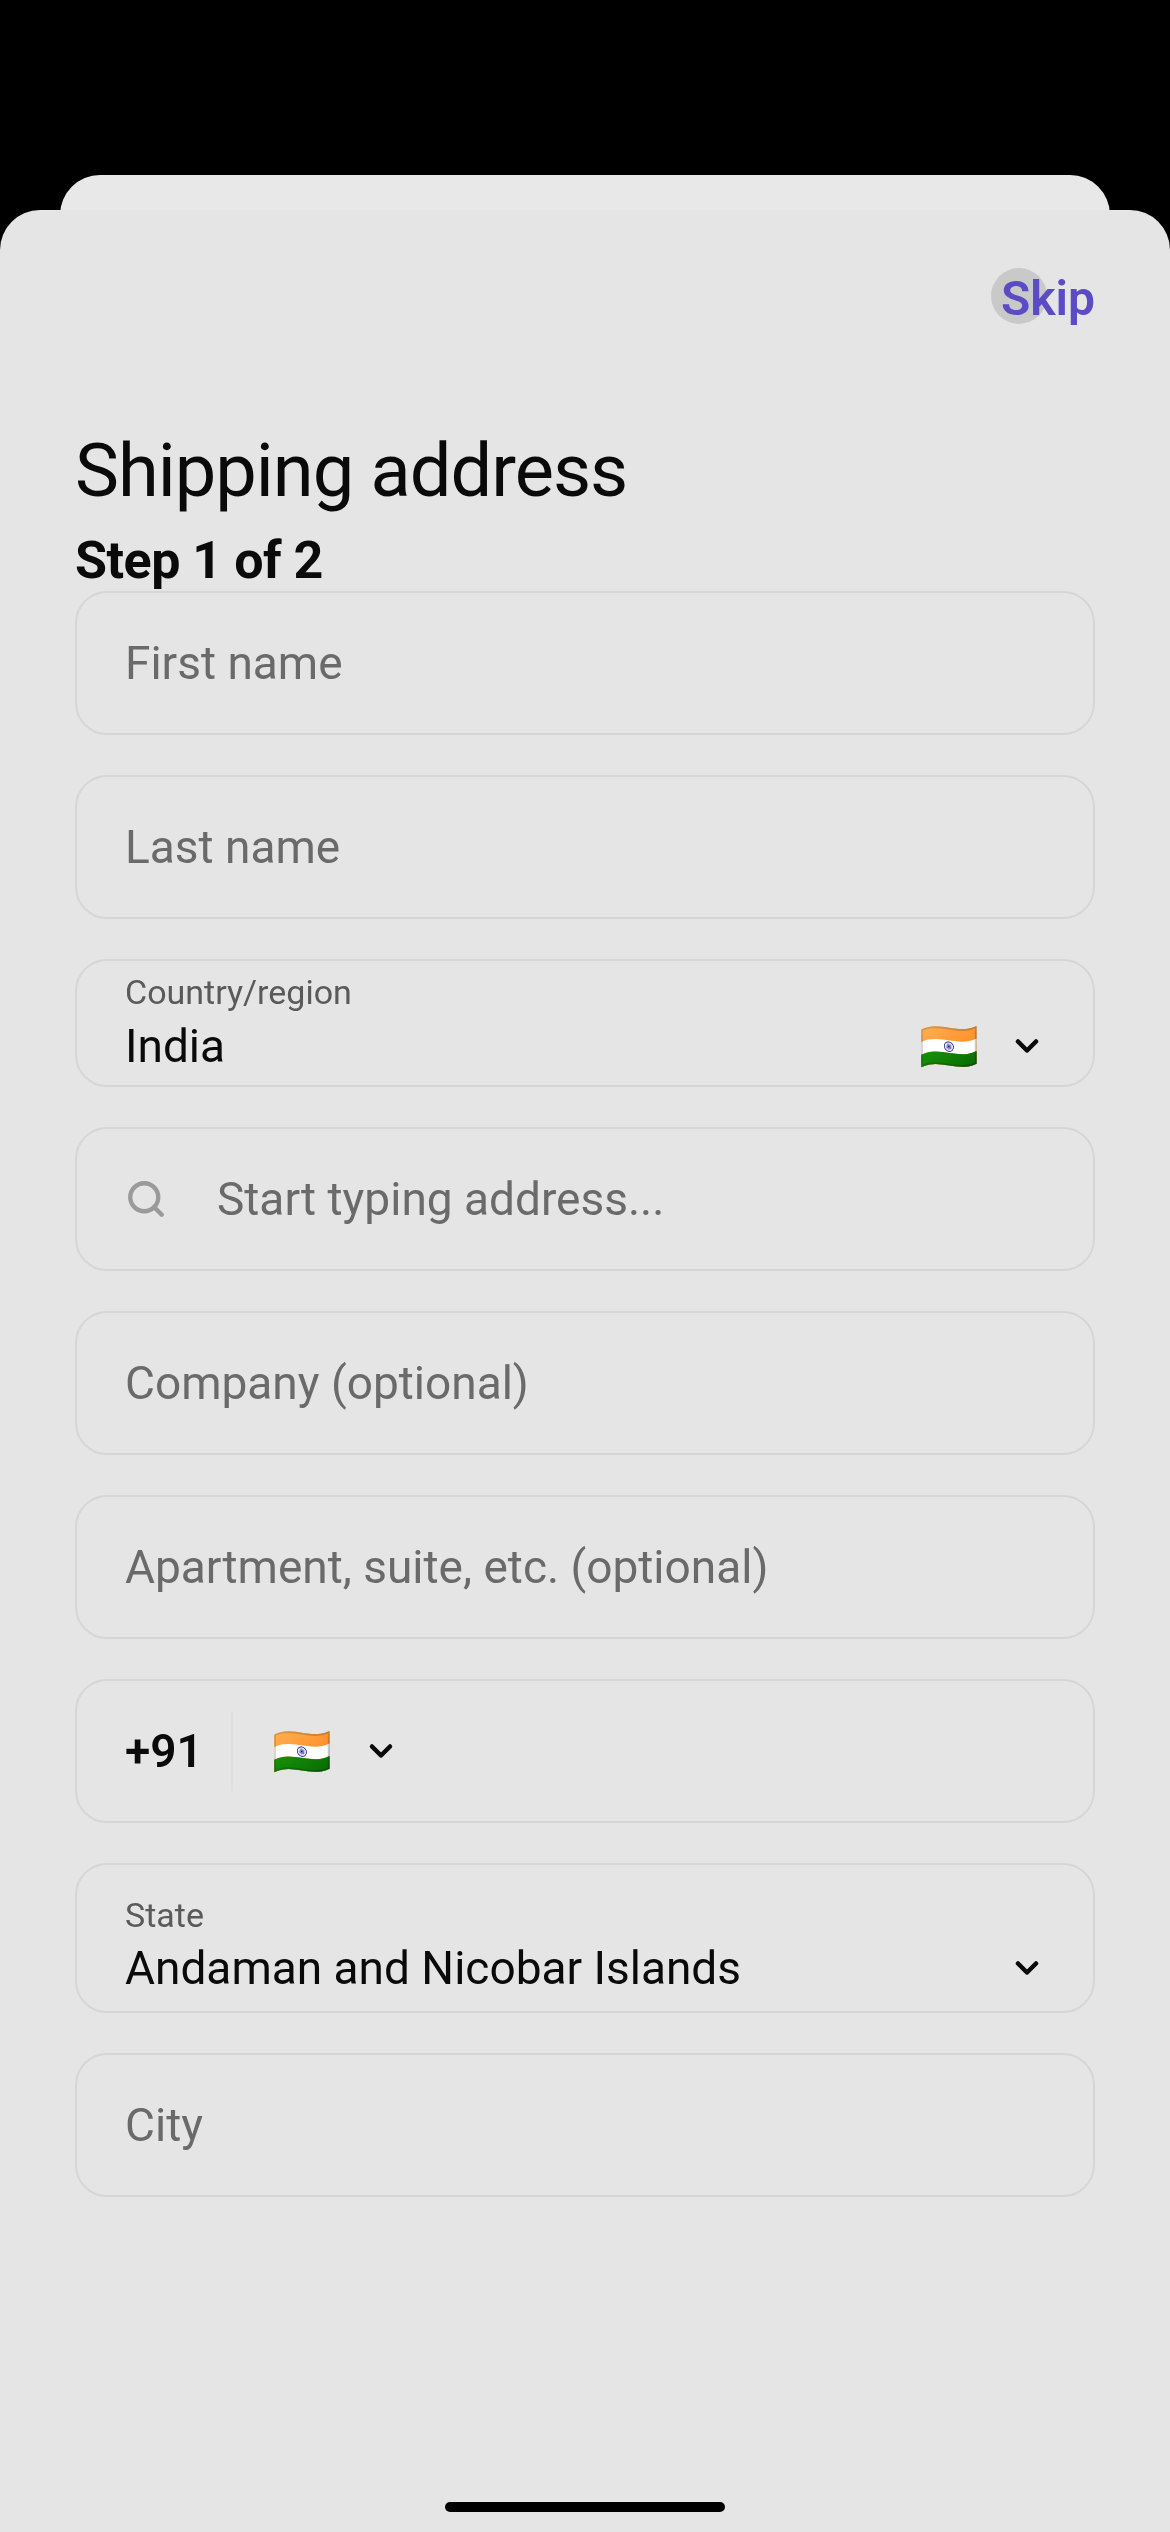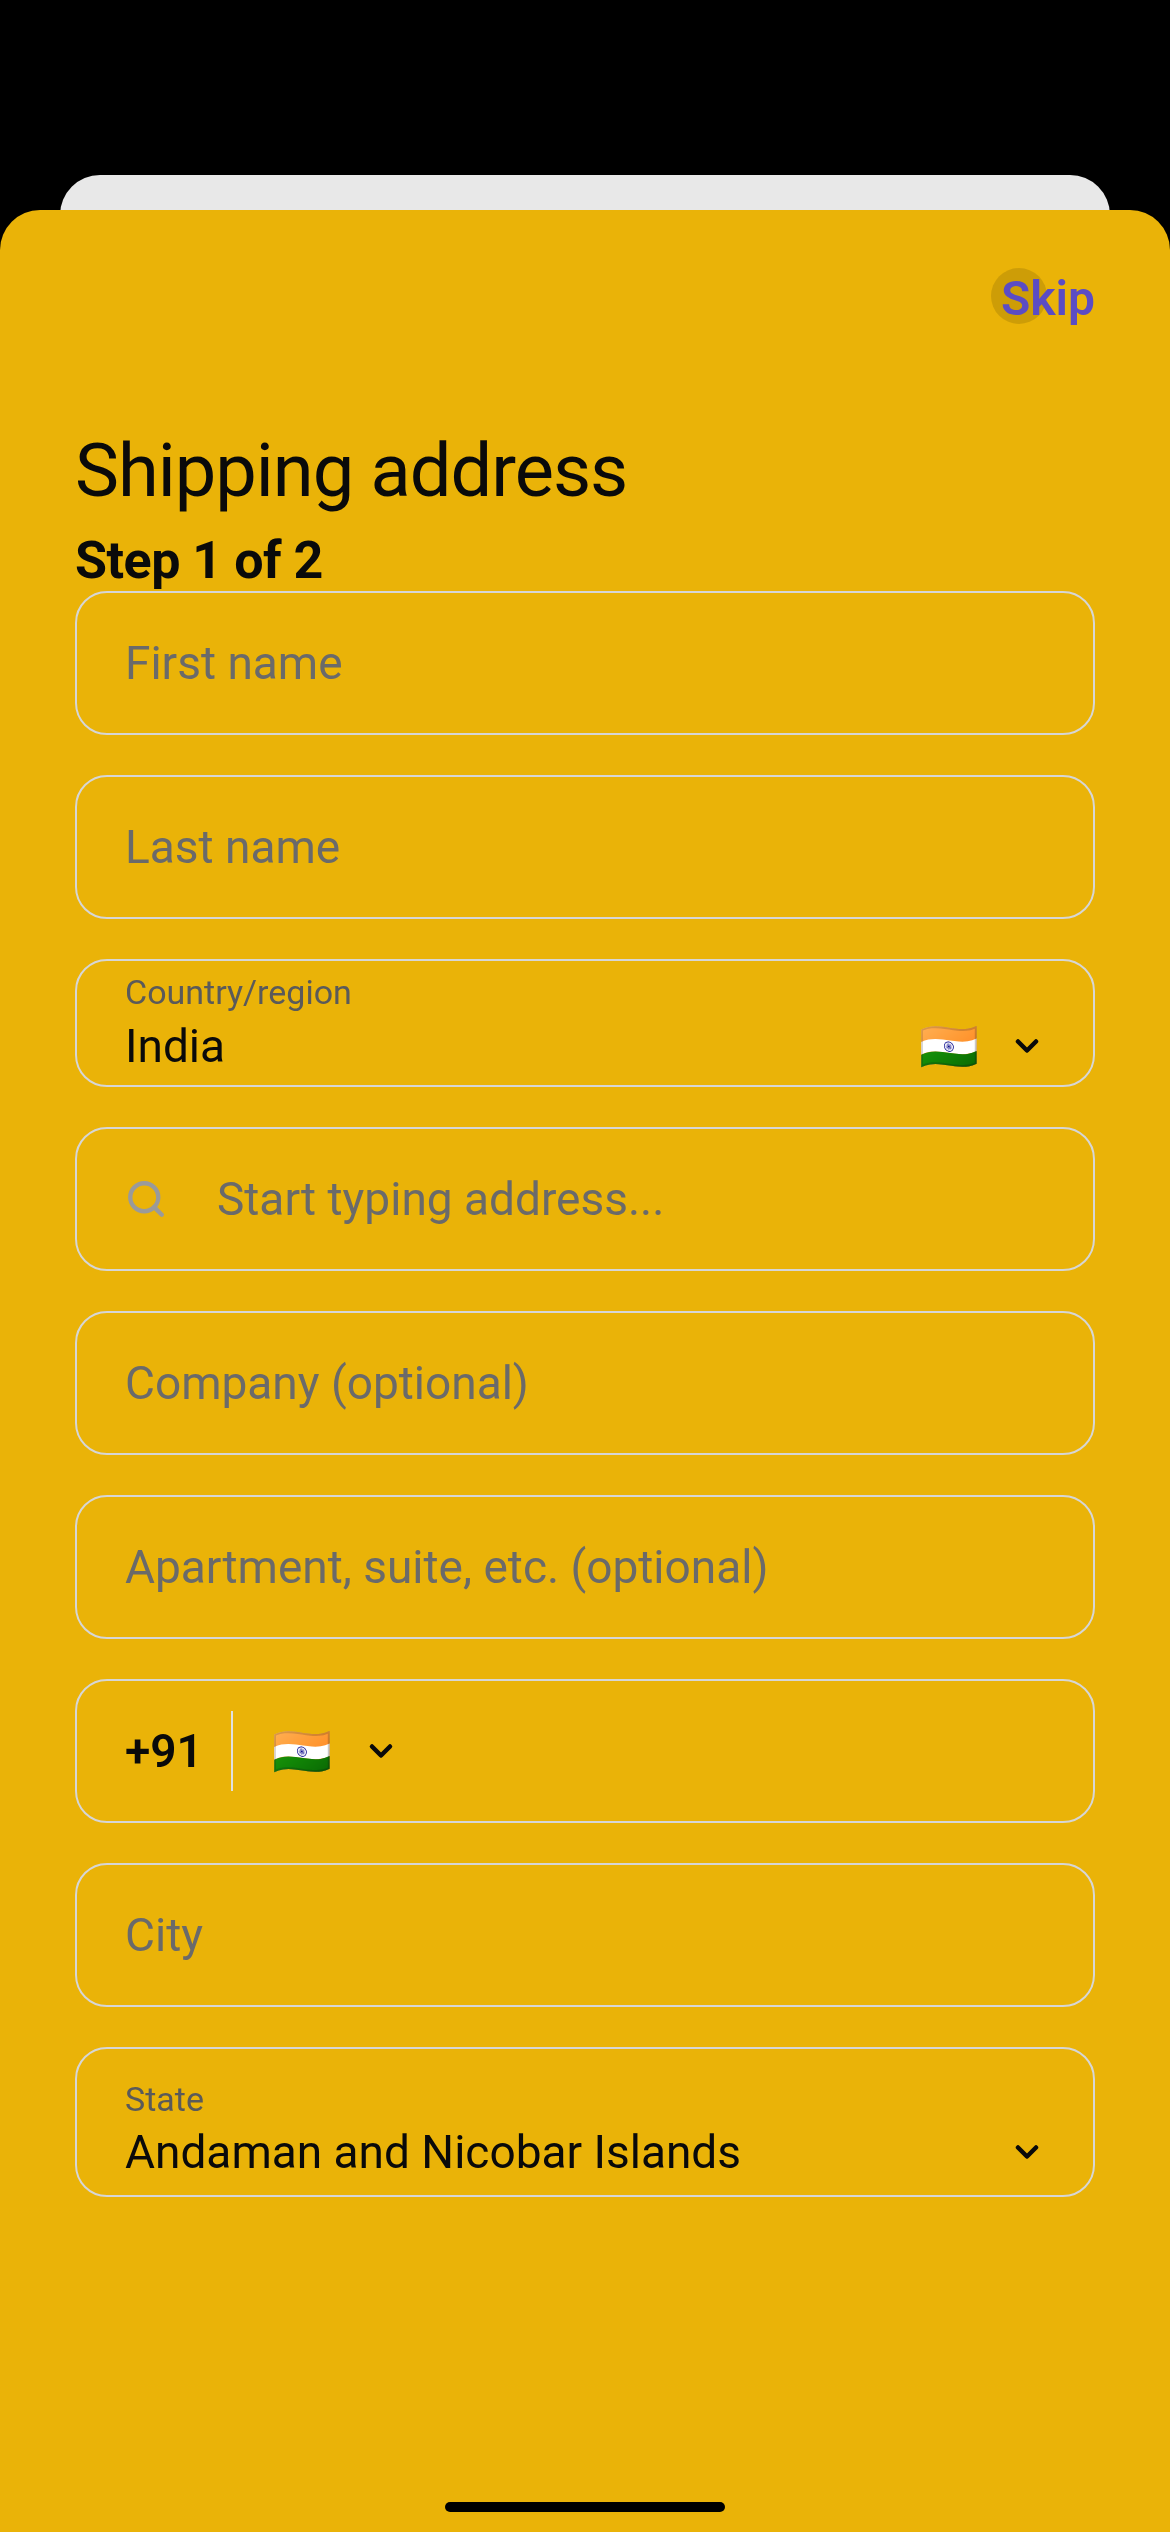--- a/index.html
+++ b/index.html
@@ -23,21 +23,21 @@
       height: 100px;
       background: #e8e8e8;
       border-radius: 40px 40px 0 0;
     }
     .sheet {
       position: absolute;
       top: 210px;
       left: 0;
       right: 0;
       bottom: 0;
-      background: #eab308;
+      background: #e5e5e5;
       border-radius: 40px 40px 0 0;
       padding: 60px 75px 0 75px;
     }
     .skip-row {
       display: flex;
       justify-content: flex-end;
       margin-bottom: 100px;
       position: relative;
     }
     .skip-link {
@@ -239,33 +239,33 @@
       <div class="phone-divider"></div>
       <span class="flag">🇮🇳</span>
       <span class="chevron">
         <svg viewBox="0 0 24 24" fill="none" stroke="#0a0a0a" stroke-width="3" stroke-linecap="round" stroke-linejoin="round">
             <polyline points="6 9 12 15 18 9"></polyline>
           </svg>
       </span>
     </div>
   </div>
 
-  <div class="field">
-    <input type="text" placeholder="City" style="">
-  </div>
-
   <div class="field state-field">
     <div class="label-small">State</div>
     <div style="display:flex;align-items:center;width:100%;">
       <div class="value-text">Andaman and Nicobar Islands</div>
       <div class="country-right">
         <span class="chevron">
           <svg viewBox="0 0 24 24" fill="none" stroke="#0a0a0a" stroke-width="3" stroke-linecap="round" stroke-linejoin="round">
               <polyline points="6 9 12 15 18 9"></polyline>
             </svg>
         </span>
       </div>
     </div>
   </div>
 
+  <div class="field">
+    <input type="text" placeholder="City" style="">
+  </div>
+
 </div>
 
 <div class="home-indicator"></div>
 
 </body></html>

